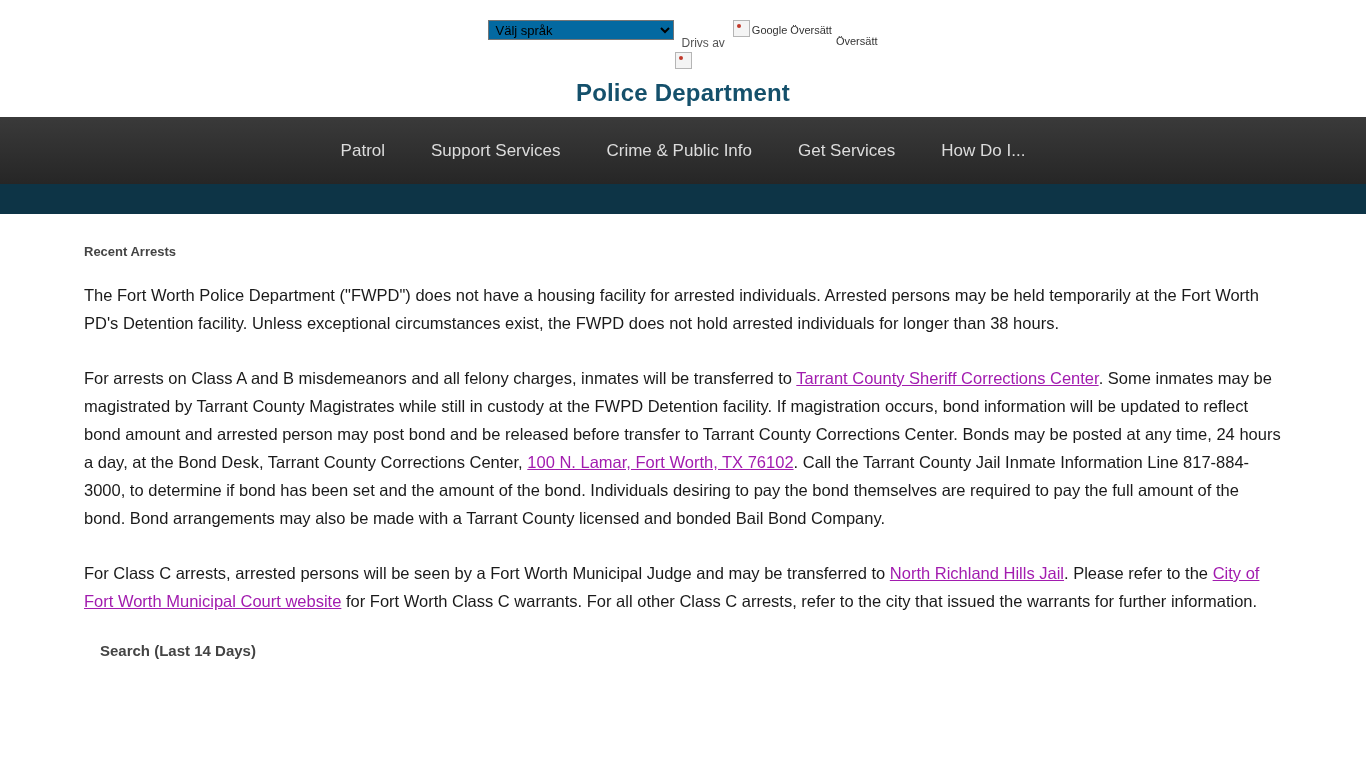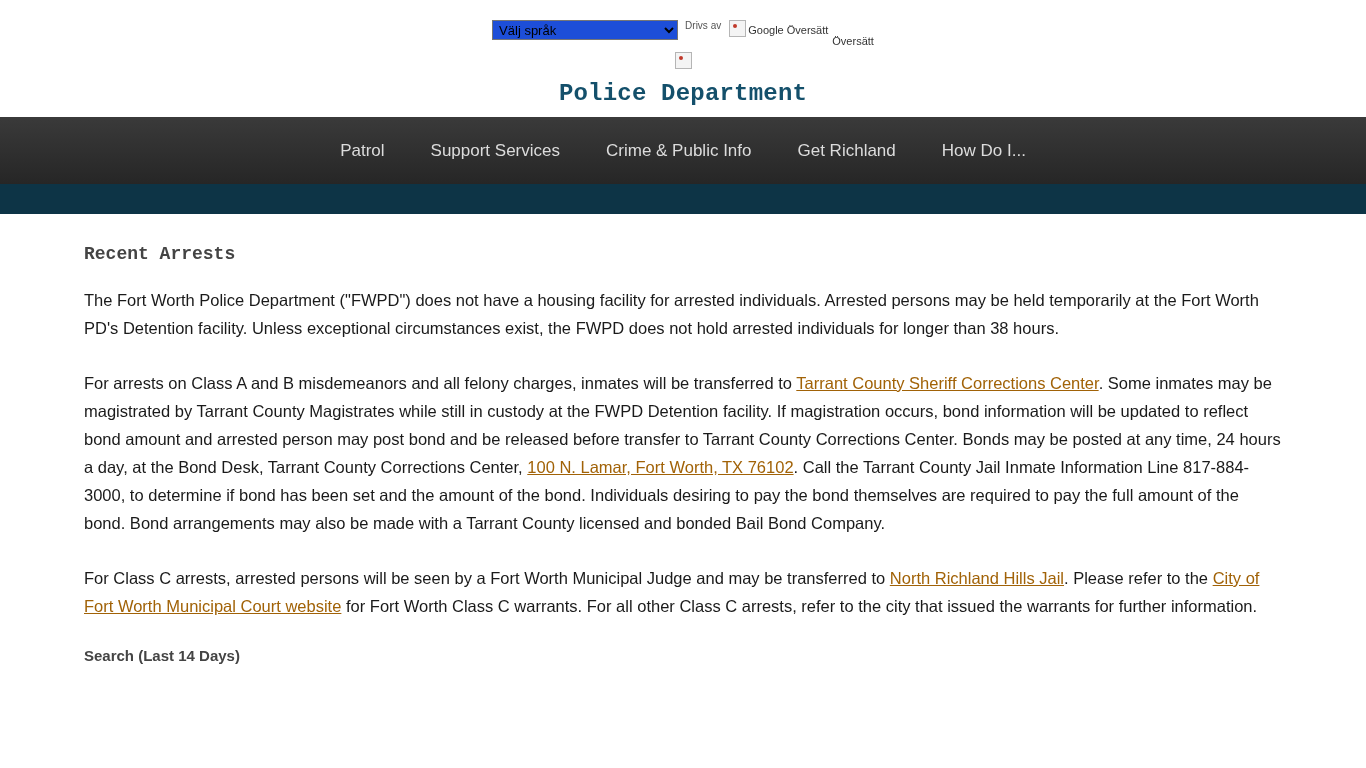--- a/index.html
+++ b/index.html
@@ -24,29 +24,29 @@
     padding-top: 20px;
     box-sizing: border-box;
   }
   .translate-select {
     font-family: "Liberation Sans", sans-serif;
     font-size: 13px;
     width: 186px;
     height: 20px;
     padding: 1px 2px;
     border: 1px solid #767676;
-    background: #1d4ed8;
+    background: #0369a1;
     color: #000000;
     box-sizing: border-box;
   }
   .powered-by {
-    font-size: 10px;
+    font-size: 12px;
     color: #545454;
     margin-left: 7px;
-    margin-top: 0;
+    margin-top: 16px;
     white-space: nowrap;
   }
   .broken-img {
     display: inline-block;
     vertical-align: middle;
     margin-left: 8px;
     font-size: 11px;
     color: #333333;
     white-space: nowrap;
   }
@@ -74,21 +74,20 @@
     color: #333333;
     text-decoration: none;
     font-size: 11px;
   }
 
   
   .site-header {
     text-align: center;
     padding-top: 6px;
     padding-bottom: 10px;
-    font-family: Liberation Mono, monospace;
   }
   .logo-placeholder {
     display: inline-block;
     width: 15px;
     height: 15px;
     border: 1px solid #b5b5b5;
     background: #f4f4f4;
     position: relative;
   }
   .logo-placeholder::after {
@@ -127,40 +126,39 @@
   .nav-accent {
     height: 30px;
     background: #0d3446;
   }
 
   
   .content {
     padding: 30px 84px 0 84px;
   }
   h2.section-heading {
-    font-size: 18px;
+    font-size: 13px;
     font-weight: bold;
     color: #444444;
     margin: 0 0 22px 0;
-    font-family: Liberation Mono, monospace;
   }
   p.body-text {
     font-size: 16.5px;
     line-height: 28px;
     margin: 0 0 27px 0;
     color: #1a1a1a;
   }
   a.inline-link {
-    color: #a16207;
+    color: #a21caf;
   }
   h3.search-heading {
     font-size: 15px;
     font-weight: bold;
     color: #444444;
-    margin: 0;
+    margin: 16px;
   }
 </style>
 </head>
 <body>
 
 <div class="translate-bar">
   <select class="translate-select">
     <option>Välj språk</option>
   </select>
   <span class="powered-by">Drivs av</span>
@@ -172,21 +170,21 @@
 
 <div class="site-header">
   <span class="logo-placeholder"></span>
   <h1 class="dept-title">Police Department</h1>
 </div>
 
 <nav class="main-nav">
   <a class="nav-item" href="#">Patrol</a>
   <a class="nav-item" href="#">Support Services</a>
   <a class="nav-item" href="#">Crime &amp; Public Info</a>
-  <a class="nav-item" href="#">Get Richland</a>
+  <a class="nav-item" href="#">Get Services</a>
   <a class="nav-item" href="#">How Do I...</a>
 </nav>
 <div class="nav-accent"></div>
 
 <main class="content">
   <h2 class="section-heading">Recent Arrests</h2>
 
   <p class="body-text">The Fort Worth Police Department ("FWPD") does not have a housing facility for arrested individuals. Arrested persons may be held temporarily at the Fort Worth PD's Detention facility. Unless exceptional circumstances exist, the FWPD does not hold arrested individuals for longer than 38 hours.</p>
 
   <p class="body-text">

